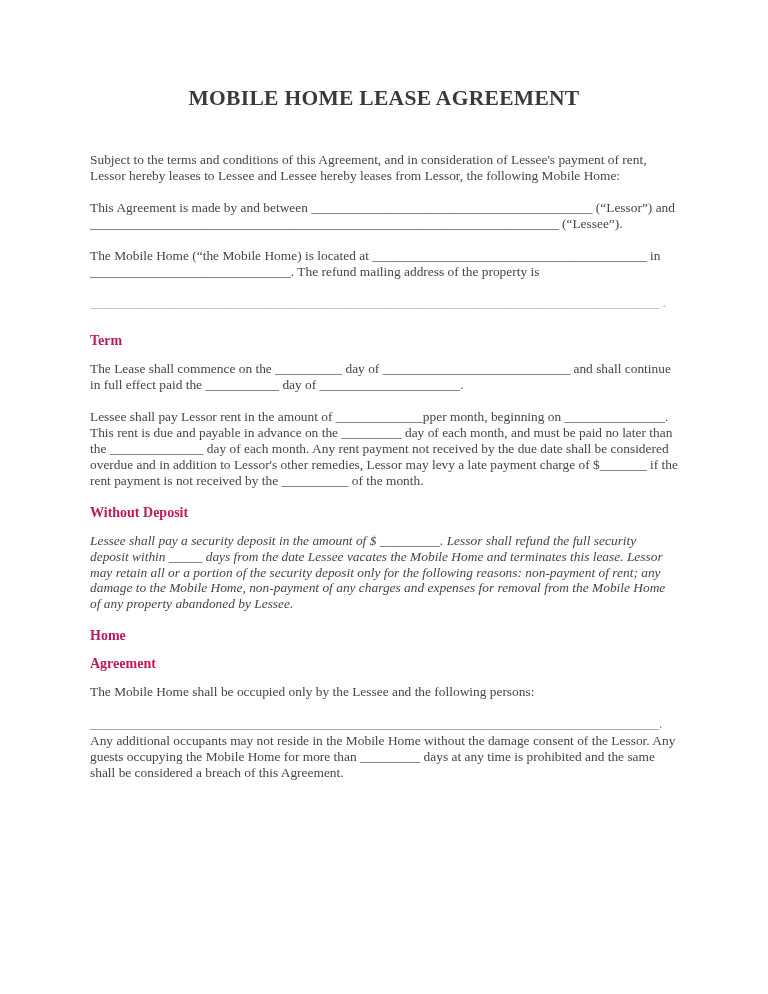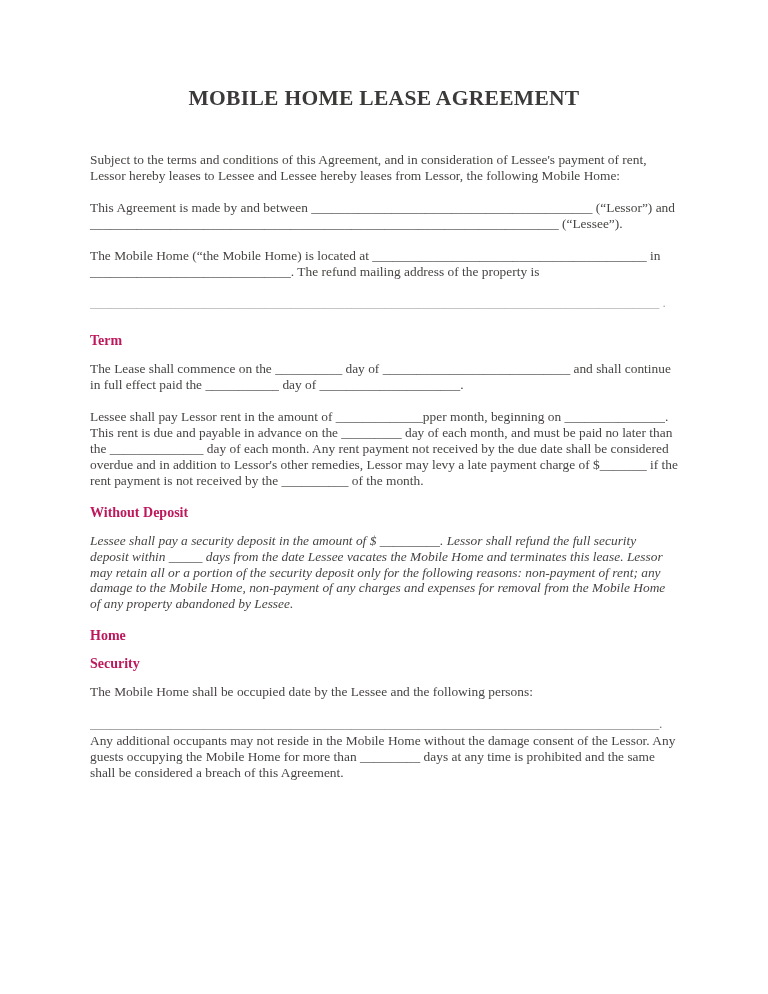--- a/index.html
+++ b/index.html
@@ -79,22 +79,22 @@
 
     <p class="clause rent-body">Lessee shall pay Lessor rent in the amount of _____________pper month, beginning on _______________. This rent is due and payable in advance on the _________ day of each month, and must be paid no later than the ______________ day of each month. Any rent payment not received by the due date shall be considered overdue and in addition to Lessor's other remedies, Lessor may levy a late payment charge of $_______ if the rent payment is not received by the __________ of the month.</p>
 
     <h2 class="section-heading">Without Deposit</h2>
 
     <p class="clause sd-body">Lessee shall pay a security deposit in the amount of $ _________. Lessor shall refund the full security deposit within _____ days from the date Lessee vacates the Mobile Home and terminates this lease. Lessor may retain all or a portion of the security deposit only for the following reasons: non-payment of rent; any damage to the Mobile Home, non-payment of any charges and expenses for removal from the Mobile Home of any property abandoned by Lessee.</p>
 
     <h2 class="section-heading">Home</h2>
 
 
-    <h2 class="section-heading">Security</h2>
+    <h2 class="section-heading">Agreement</h2>
 
-    <p class="clause occ-body1">The Mobile Home shall be occupied date by the Lessee and the following persons:</p>
+    <p class="clause occ-body1">The Mobile Home shall be occupied only by the Lessee and the following persons:</p>
 
     <div class="fill-line occupants-fill-line">_____________________________________________________________________________________.</div>
 
     <p class="clause occ-body2">Any additional occupants may not reside in the Mobile Home without the damage consent of the Lessor. Any guests occupying the Mobile Home for more than _________ days at any time is prohibited and the same shall be considered a breach of this Agreement.</p>
 
   </div>
 </div>
 
 </body></html>

